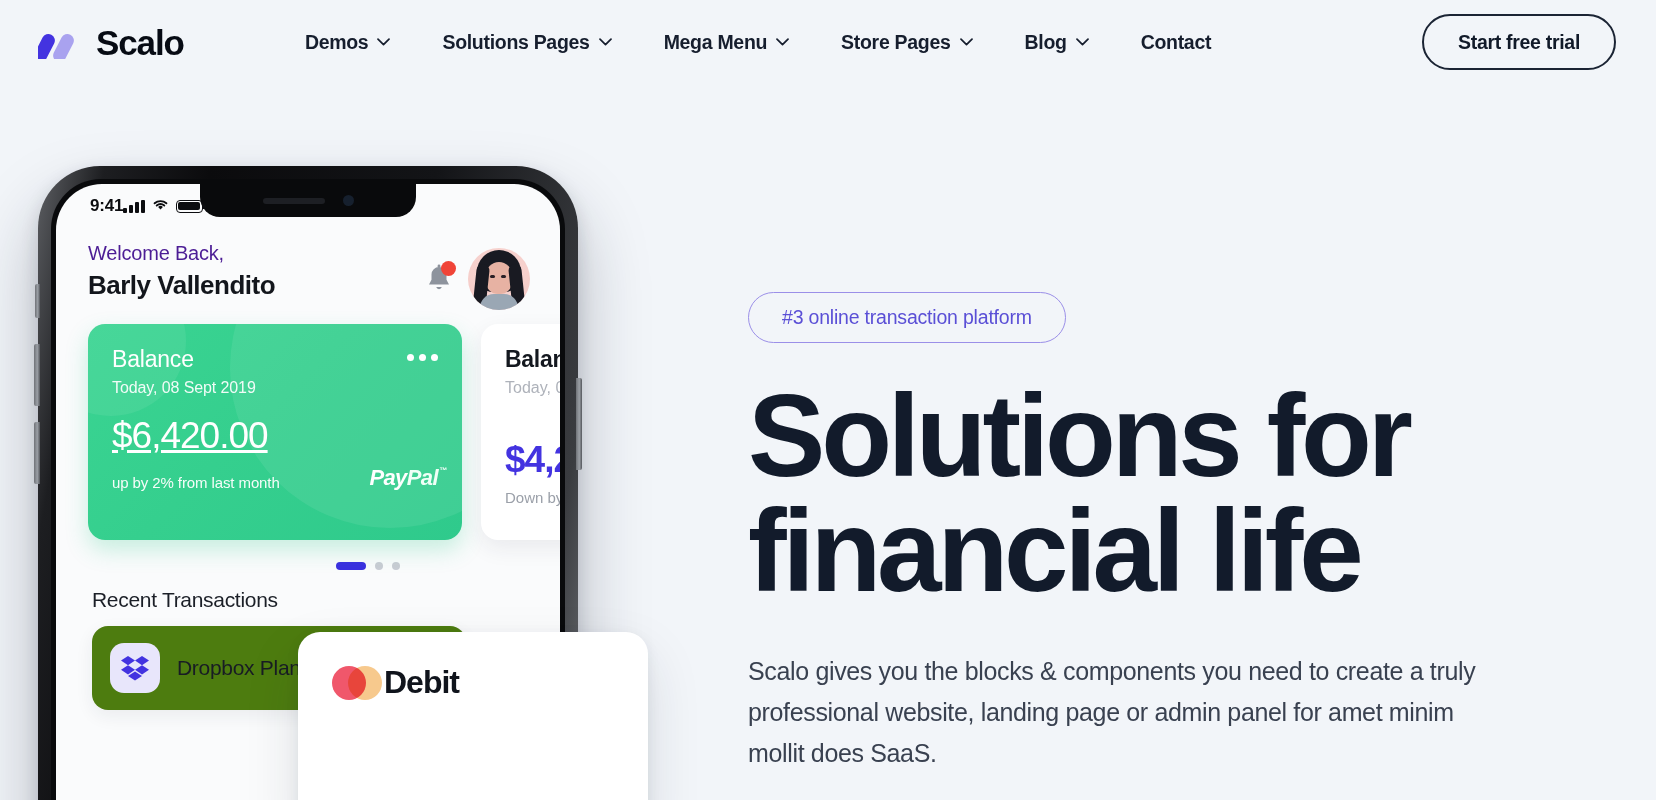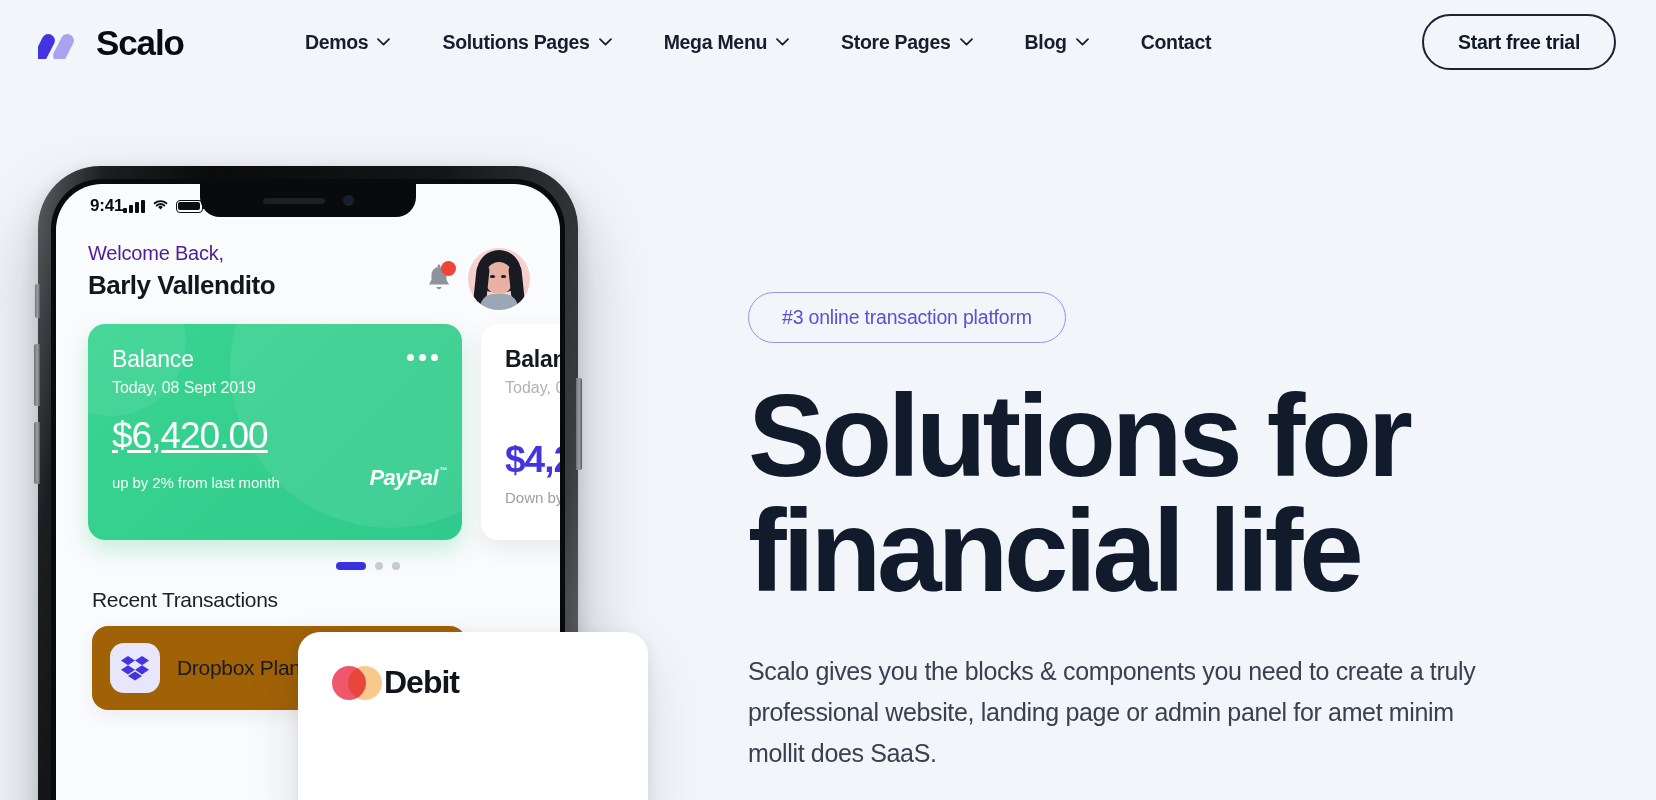--- a/index.html
+++ b/index.html
@@ -178,21 +178,21 @@
   .bal2-amount { font-size: 37px; font-weight: 600; color: #4333e0; letter-spacing: -1px; margin-top: 42px; }
   .bal2-note { font-size: 15px; color: #9ba0a9; margin-top: 8px; }
 
   .pager { display: flex; align-items: center; gap: 9px; padding: 22px 0 0 280px; }
   .pager .pill { width: 30px; height: 8px; border-radius: 4px; background: #3a2fe0; }
   .pager .dot { width: 8px; height: 8px; border-radius: 50%; background: #c9ccd4; }
 
   .rt-title { padding: 18px 0 0 36px; font-size: 21px; font-weight: 500; color: #1b1f27; letter-spacing: -0.3px; }
   .tx-list { padding: 14px 0 0 36px; }
   .tx-item {
-    width: 374px; background: #a16207; border-radius: 16px;
+    width: 374px; background: #4d7c0f; border-radius: 16px;
     padding: 17px 18px; display: flex; align-items: center; gap: 17px;
     box-shadow: 0 6px 18px rgba(32,40,60,.07);
   }
   .tx-icon { width: 50px; height: 50px; border-radius: 14px; background: #e8e6fb; display: flex; align-items: center; justify-content: center; flex: none; }
   .tx-name { font-size: 21px; font-weight: 500; color: #181c24; letter-spacing: -0.3px; }
 
   
   .debit-card {
     position: absolute; left: 298px; top: 632px;
     width: 350px; height: 200px;

